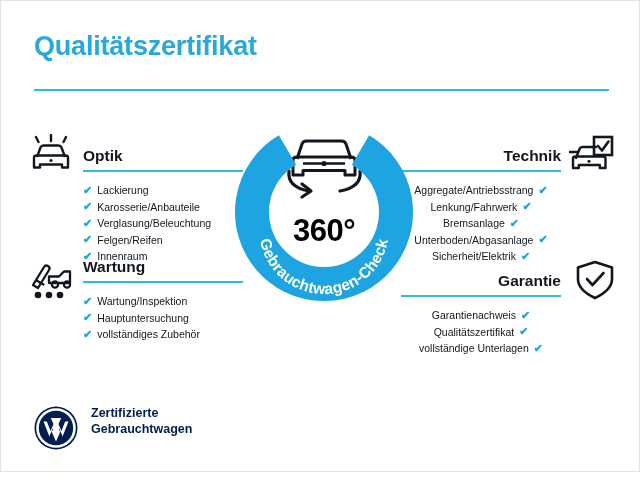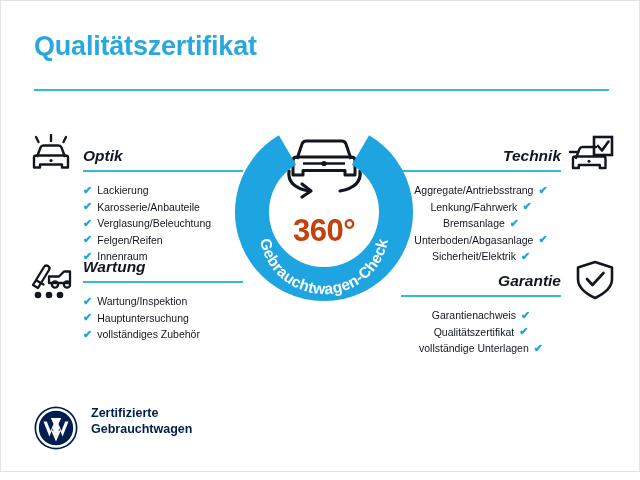--- a/index.html
+++ b/index.html
@@ -47,21 +47,20 @@
   .section-head {
     position: relative;
     height: 30px;
   }
   .section-title {
     font-size: 15.5px;
     font-weight: bold;
     color: #12171f;
     line-height: 20px;
     white-space: nowrap;
-    font-style: italic;
   }
   .section-rule {
     position: absolute;
     left: 0;
     right: 0;
     top: 24px;
     height: 2px;
     background: #2fbcd9;
   }
   .items {
@@ -123,21 +122,21 @@
   }
   #badge svg { display: block; }
   #badge-degrees {
     position: absolute;
     left: 0;
     top: 94px;
     width: 190px;
     text-align: center;
     font-size: 31px;
     font-weight: bold;
-    color: #c2410c;
+    color: #000000;
     letter-spacing: -0.5px;
   }
 
   
   #footer {
     position: absolute;
     left: 32px;
     top: 404px;
     display: flex;
     align-items: flex-start;

